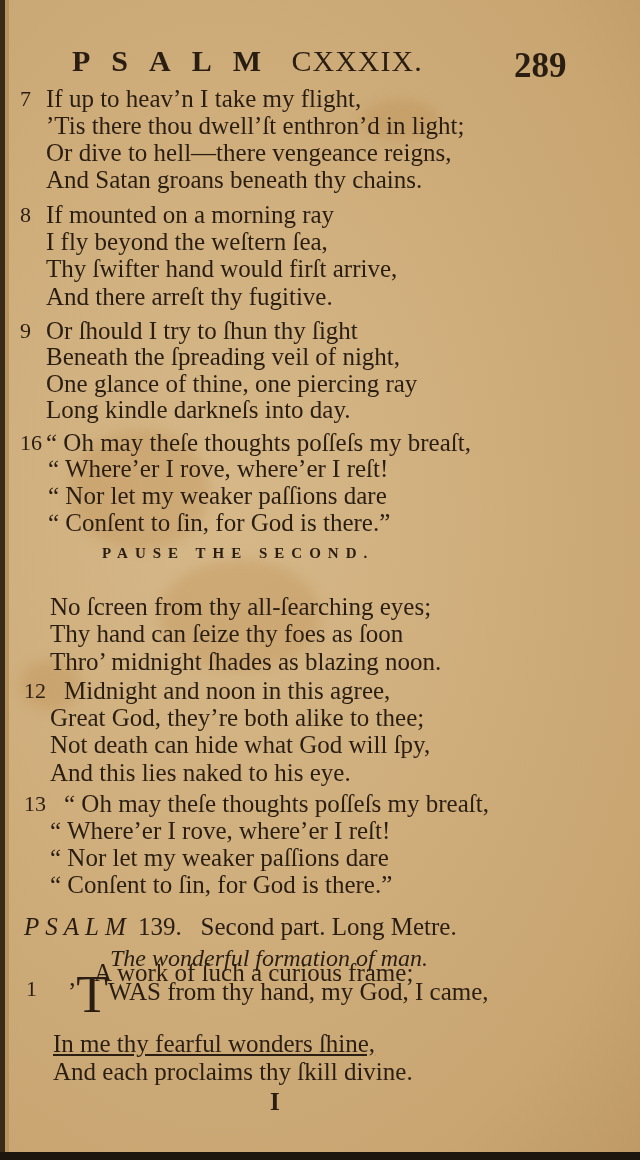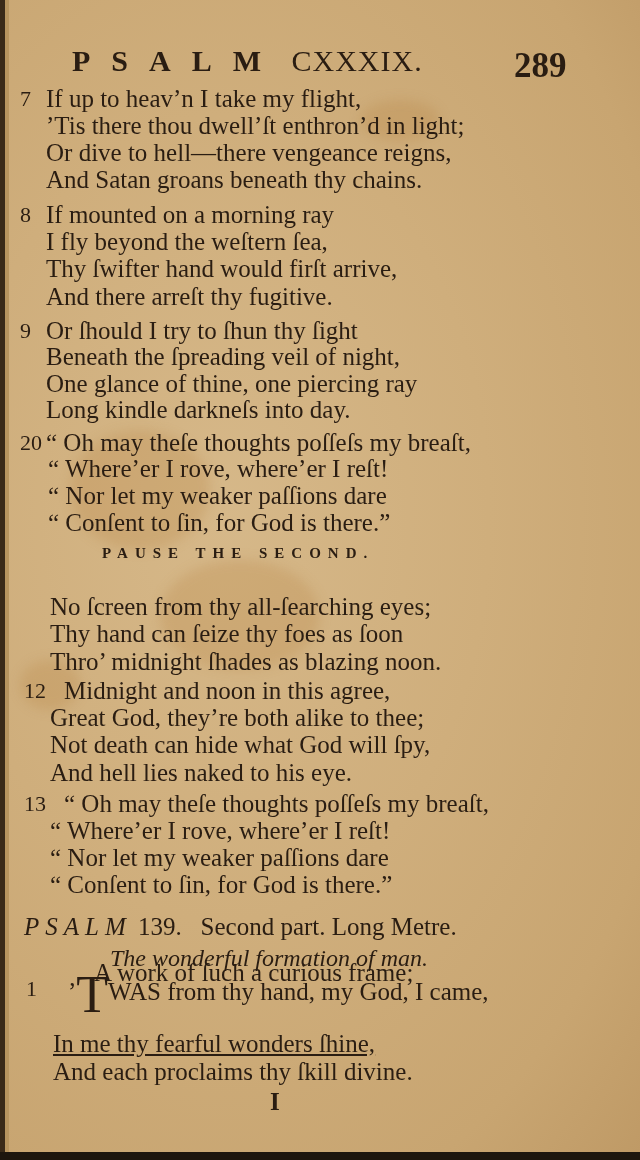--- a/index.html
+++ b/index.html
@@ -156,40 +156,40 @@
 
   <div class="text line" style="top:317px;">
     <span class="vnum">9</span>
     <span>Or ſhould I try to ſhun thy ſight</span>
   </div>
   <div class="text line" style="top:343px;">Beneath the ſpreading veil of night,</div>
   <div class="text line" style="top:370px;">One glance of thine, one piercing ray</div>
   <div class="text line" style="top:396px;">Long kindle darkneſs into day.</div>
 
   <div class="text line" style="top:429px;">
-    <span class="vnum">20</span>
+    <span class="vnum">16</span>
     <span>“ Oh may theſe thoughts poſſeſs my breaſt,</span>
   </div>
   <div class="text line" style="top:455px;left:48px;">“ Where’er I rove, where’er I reſt!</div>
   <div class="text line" style="top:482px;left:48px;">“ Nor let my weaker paſſions dare</div>
   <div class="text line" style="top:509px;left:48px;">“ Conſent to ſin, for God is there.”</div>
 
   <div class="text pause" style="top:545px;">PAUSE THE SECOND.</div>
 
   <div class="text line" style="top:593px;left:50px;">No ſcreen from thy all-ſearching eyes;</div>
   <div class="text line" style="top:620px;left:50px;">Thy hand can ſeize thy foes as ſoon</div>
   <div class="text line" style="top:648px;left:50px;">Thro’ midnight ſhades as blazing noon.</div>
 
   <div class="text line" style="top:677px;left:64px;">
     <span class="vnum" style="left:-40px;">12</span>
     <span>Midnight and noon in this agree,</span>
   </div>
   <div class="text line" style="top:704px;left:50px;">Great God, they’re both alike to thee;</div>
   <div class="text line" style="top:731px;left:50px;">Not death can hide what God will ſpy,</div>
-  <div class="text line" style="top:759px;left:50px;">And hell lies naked to his eye.</div>
+  <div class="text line" style="top:759px;left:50px;">And this lies naked to his eye.</div>
 
   <div class="text line" style="top:790px;left:64px;">
     <span class="vnum" style="left:-40px;">13</span>
     <span>“ Oh may theſe thoughts poſſeſs my breaſt,</span>
   </div>
   <div class="text line" style="top:817px;left:50px;">“ Where’er I rove, where’er I reſt!</div>
   <div class="text line" style="top:844px;left:50px;">“ Nor let my weaker paſſions dare</div>
   <div class="text line" style="top:871px;left:50px;">“ Conſent to ſin, for God is there.”</div>
 
   <div class="text psalm-heading" style="top:913px;">

